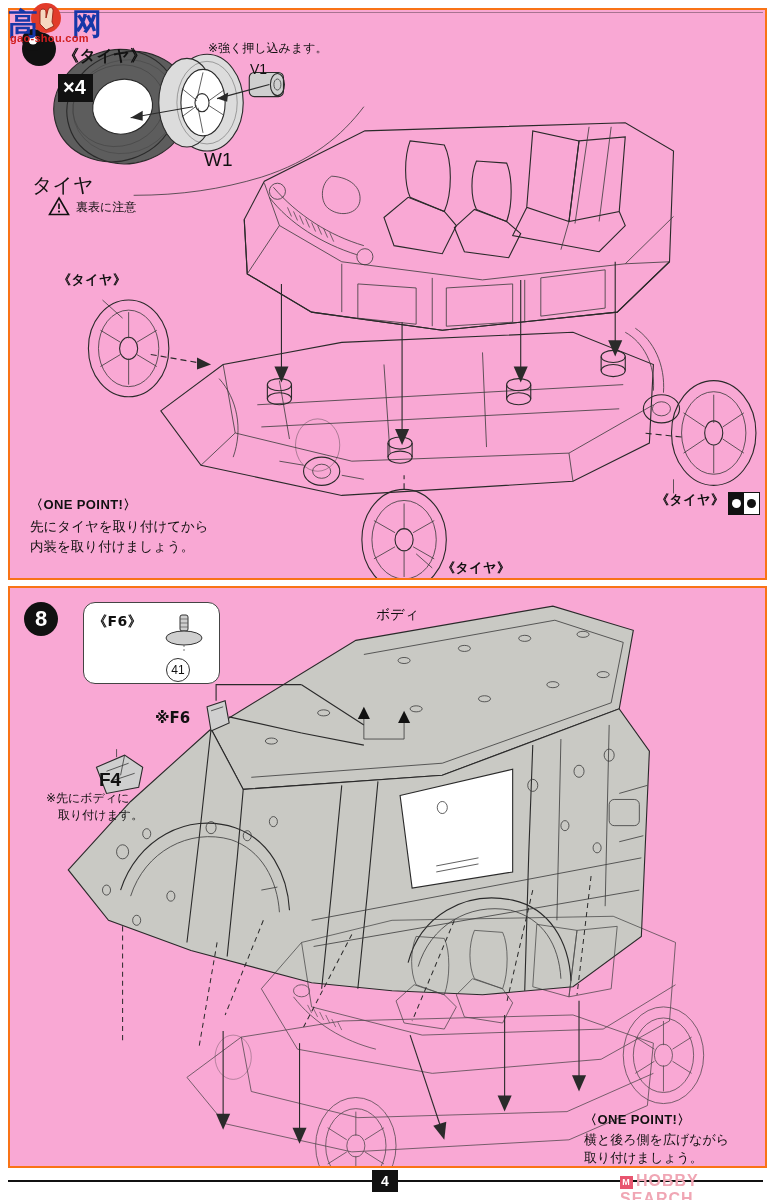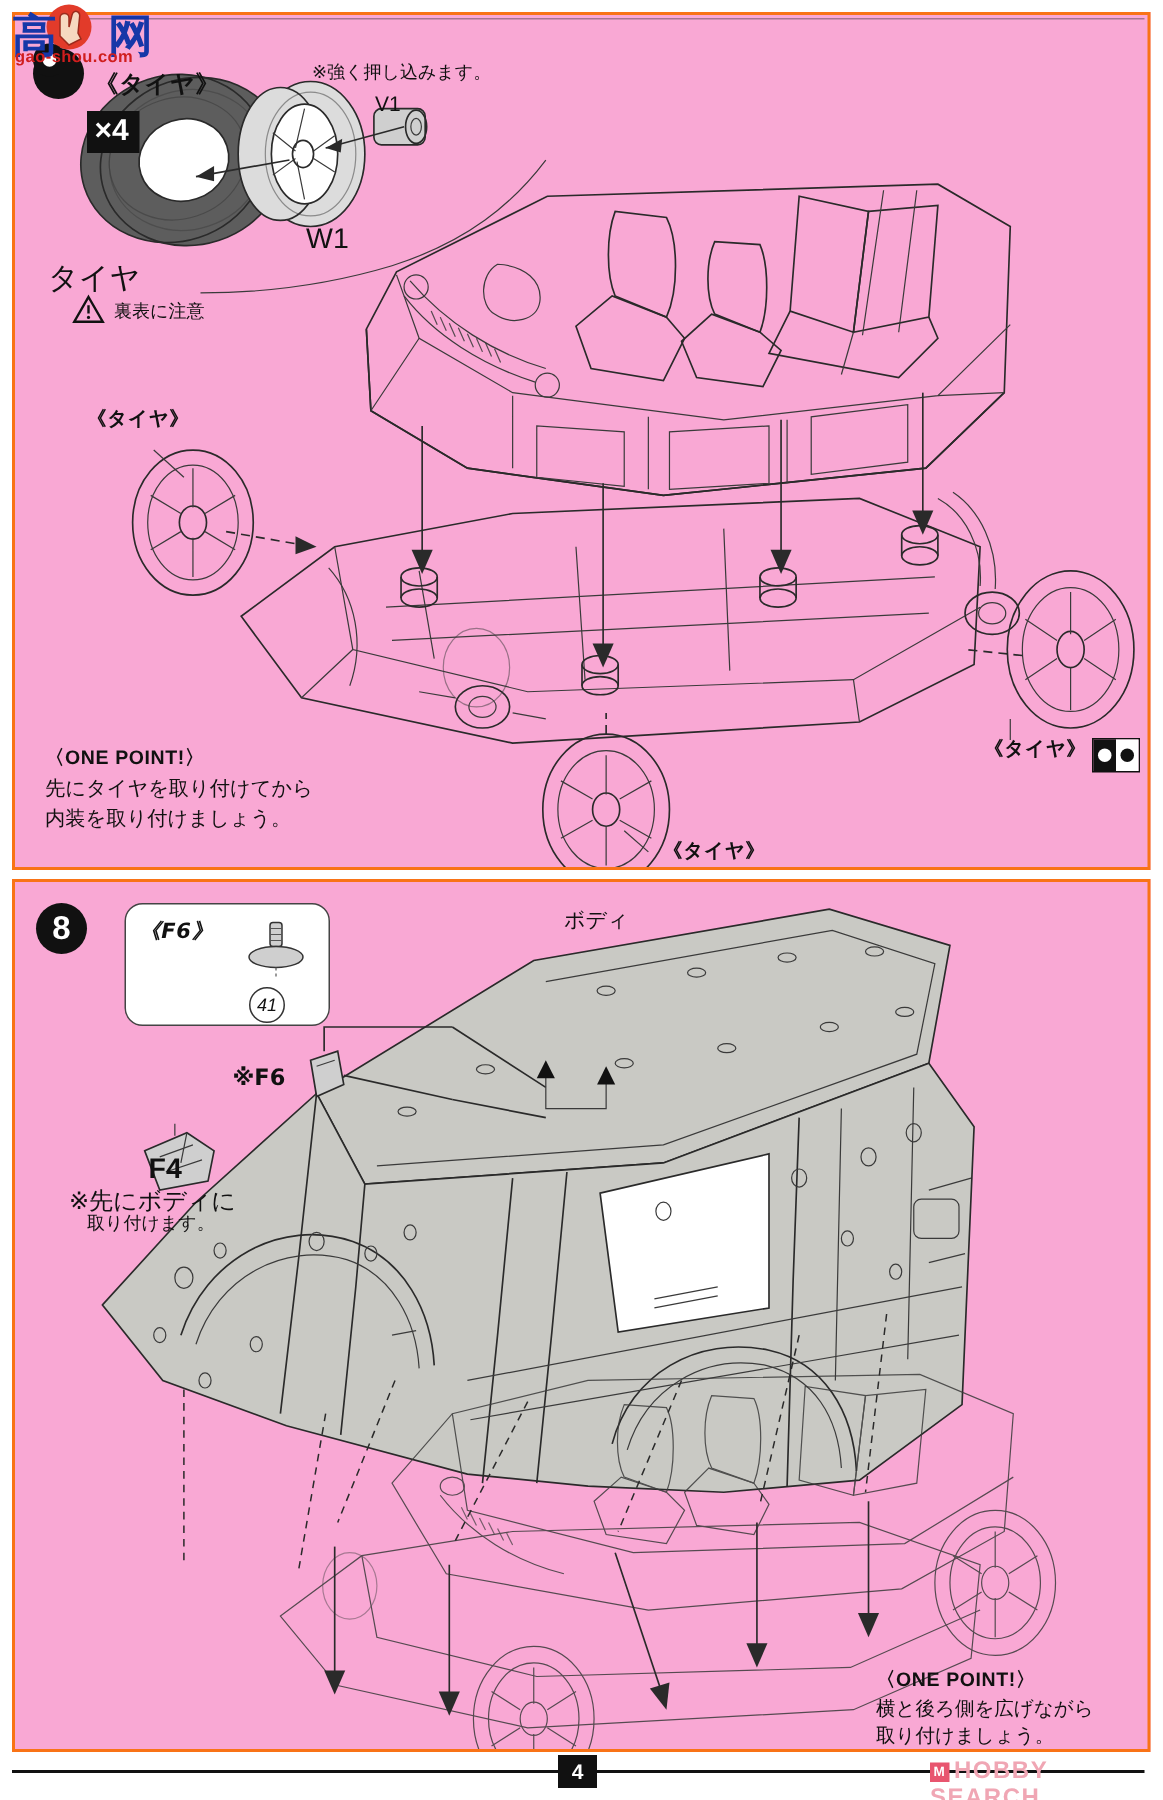--- a/index.html
+++ b/index.html
@@ -44,21 +44,21 @@
   .bw-pair i.b::after{content:"";display:block;width:9px;height:9px;border-radius:50%;
      background:#fff;margin:6px auto;}
   .bw-pair i.w::after{content:"";display:block;width:9px;height:9px;border-radius:50%;
      background:#111;margin:6px auto;}
 
   
   .warn-tri{position:absolute;width:22px;height:20px;}
 
   
   .part-box{
-    position:absolute;border:1.6px solid #444;border-radius:12px;background:#fff;font-style:italic;
+    position:absolute;border:1.6px solid #444;border-radius:12px;background:#fff;
   }
 
   
   #footer-rule{position:absolute;left:8px;top:1180px;width:755px;height:2px;background:#111;}
   #page-num{
     position:absolute;left:372px;top:1170px;width:26px;height:22px;background:#111;color:#fff;
     font-size:14px;font-weight:700;display:flex;align-items:center;justify-content:center;
   }
 
   
@@ -442,21 +442,21 @@
         <ellipse cx="20" cy="27" rx="18" ry="7" fill="#cfcfcf" stroke="#333" stroke-width="1"></ellipse>
         <path d="M20 34 L20 41" stroke="#555" stroke-width=".8" stroke-dasharray="2 2"></path>
       </svg>
       <div style="position:absolute;left:82px;top:55px;width:22px;height:22px;border:1.4px solid #333;
                   border-radius:50%;font-size:12px;display:flex;align-items:center;justify-content:center;">41</div>
     </div>
 
     <div class="lbl jp" style="left:145px;top:121px;font-size:15px;font-weight:700;">※F6</div>
 
     <div class="lbl" style="left:71px;top:180px;font-size:19px;font-weight:600;margin-left:18px;">F4</div>
-    <div class="lbl jp" style="left:36px;top:203px;font-size:16px;">※先にボディに</div>
+    <div class="lbl jp" style="left:36px;top:203px;font-size:12px;">※先にボディに</div>
     <div class="lbl jp" style="left:48px;top:220px;font-size:12px;">取り付けます。</div>
 
     <div class="lbl jp" style="left:366px;top:18px;font-size:14px;">ボディ</div>
 
     <div class="lbl" style="left:574px;top:524px;font-size:13px;font-weight:700;letter-spacing:.4px;">〈ONE POINT!〉</div>
     <div class="lbl jp" style="left:574px;top:544px;font-size:13px;">横と後ろ側を広げながら</div>
     <div class="lbl jp" style="left:574px;top:562px;font-size:13px;">取り付けましょう。</div>
   </div>
 
   <div id="footer-rule"></div>

